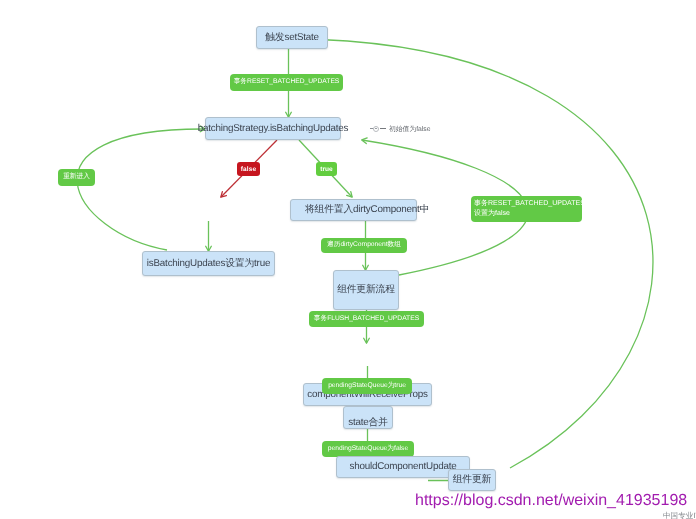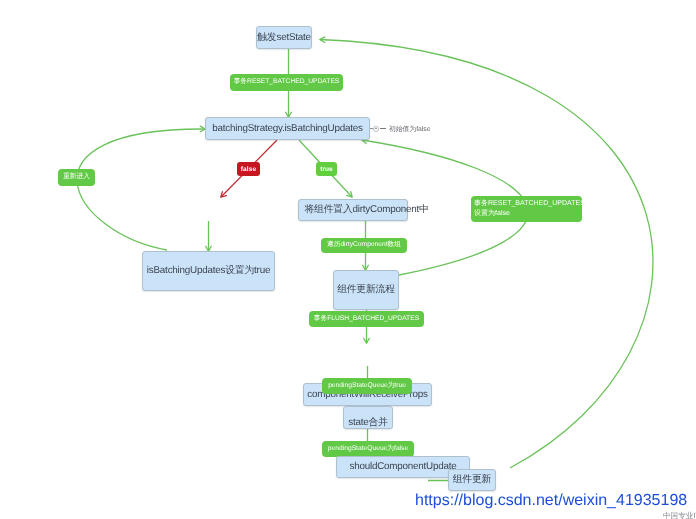--- a/index.html
+++ b/index.html
@@ -25,21 +25,21 @@
   .badge.grn{background:#62cd3f;}
 
   .sidelabel{position:absolute;color:#65696f;font-size:6.8px;white-space:nowrap;line-height:9px;}
   .dot{position:absolute;width:6px;height:6px;border:1px solid #b9bcc0;border-radius:50%;
        box-sizing:border-box;background:#fff;}
   .dotcenter{position:absolute;width:1.6px;height:1.6px;border-radius:50%;background:#8d9197;}
   .dotline{position:absolute;height:1.2px;background:#76797e;}
   .stub{position:absolute;height:1.2px;background:#8d9197;}
 
   #wm{position:absolute;left:0;top:0;width:696px;height:519px;pointer-events:none;}
-  #wmtext{position:absolute;color:#1d4ed8;font-size:16px;white-space:nowrap;
+  #wmtext{position:absolute;color:#a21caf;font-size:16px;white-space:nowrap;
           font-family:"Liberation Sans",sans-serif;line-height:16px;}
   #wmtag{position:absolute;color:#7b7f84;font-size:7.5px;white-space:nowrap;
          letter-spacing:0.1px;line-height:8px;}
 </style>
 </head>
 <body>
 
 <div id="canvas">
 
   <svg class="edges" viewBox="0 0 696 519">
@@ -60,29 +60,29 @@
       <path d="M365.5,221 L365.5,270" marker-end="url(#ag)"></path>
       <path d="M366.5,293 L366.5,343" marker-end="url(#ag)"></path>
       <path d="M367.5,366 L367.5,406" marker-end="url(#ag)"></path>
       <path d="M367.5,429 L367.5,471" marker-end="url(#ag)"></path>
       <path d="M428,480.5 L465,480.5" marker-end="url(#ag)"></path>
       <path d="M399,275 C598,236 552,170 362,140" marker-end="url(#ag)"></path>
       <path d="M510,468 C732,349 715,55 320,39.5" marker-end="url(#ag)"></path>
     </g>
   </svg>
 
-  <div class="node blue" style="left:256px;top:26px;width:56px;height:23px;">
+  <div class="node blue" style="left:256px;top:26px;width:72px;height:23px;">
     <span>触发setState</span>
   </div>
 
   <div class="node green" style="left:230px;top:74px;width:113px;height:17px;">
     <span>事务RESET_BATCHED_UPDATES</span>
   </div>
 
-  <div class="node blue" style="left:205px;top:117px;width:165px;height:23px;">
+  <div class="node blue" style="left:205px;top:117px;width:136px;height:23px;">
     <span>batchingStrategy.isBatchingUpdates</span>
   </div>
 
   <div class="stub" style="left:370px;top:128px;width:4px;"></div>
   <div class="dot" style="left:373px;top:125.5px;"></div>
   <div class="dotcenter" style="left:375.2px;top:127.7px;"></div>
   <div class="dotline" style="left:380px;top:128px;width:6px;"></div>
   <div class="sidelabel" style="left:389px;top:124.5px;">
     <span>初始值为false</span>
   </div>
@@ -92,34 +92,34 @@
   </div>
   <div class="badge grn" style="left:316px;top:162px;width:21px;height:14px;">
     <span>true</span>
   </div>
 
   <div class="node green" style="left:58px;top:169px;width:37px;height:17px;">
     <span>重新进入</span>
   </div>
 
 
-  <div class="node blue" style="left:298px;top:198.5px;width:110px;height:22px;padding-left:27px;">
+  <div class="node blue" style="left:290px;top:198.5px;width:127px;height:22px;padding-left:27px;">
     <span>将组件置入dirtyComponent中</span>
   </div>
 
   <div class="node green two" style="left:471px;top:196px;width:111px;height:26px;">
     <div>事务RESET_BATCHED_UPDATES</div>
     <div>设置为false</div>
   </div>
 
   <div class="node green" style="left:321px;top:238px;width:86px;height:15px;">
     <span>遍历dirtyComponent数组</span>
   </div>
 
-  <div class="node blue" style="left:142px;top:251px;width:133px;height:40px;">
+  <div class="node blue" style="left:142px;top:251px;width:133px;height:25px;">
     <span>isBatchingUpdates设置为true</span>
   </div>
 
   <div class="node blue" style="left:333px;top:270px;width:66px;height:40px;">
     <span>组件更新流程</span>
   </div>
 
   <div class="node green" style="left:309px;top:311px;width:115px;height:16px;">
     <span>事务FLUSH_BATCHED_UPDATES</span>
   </div>

